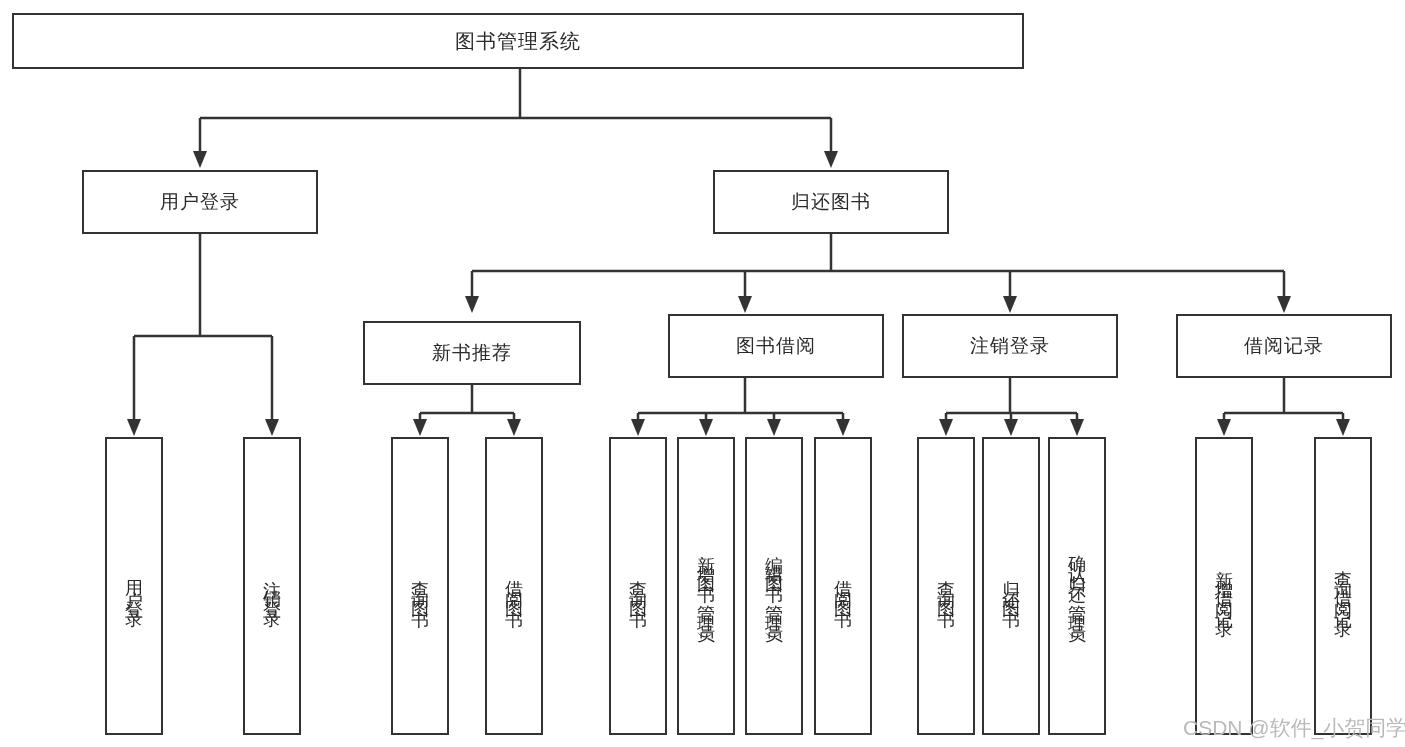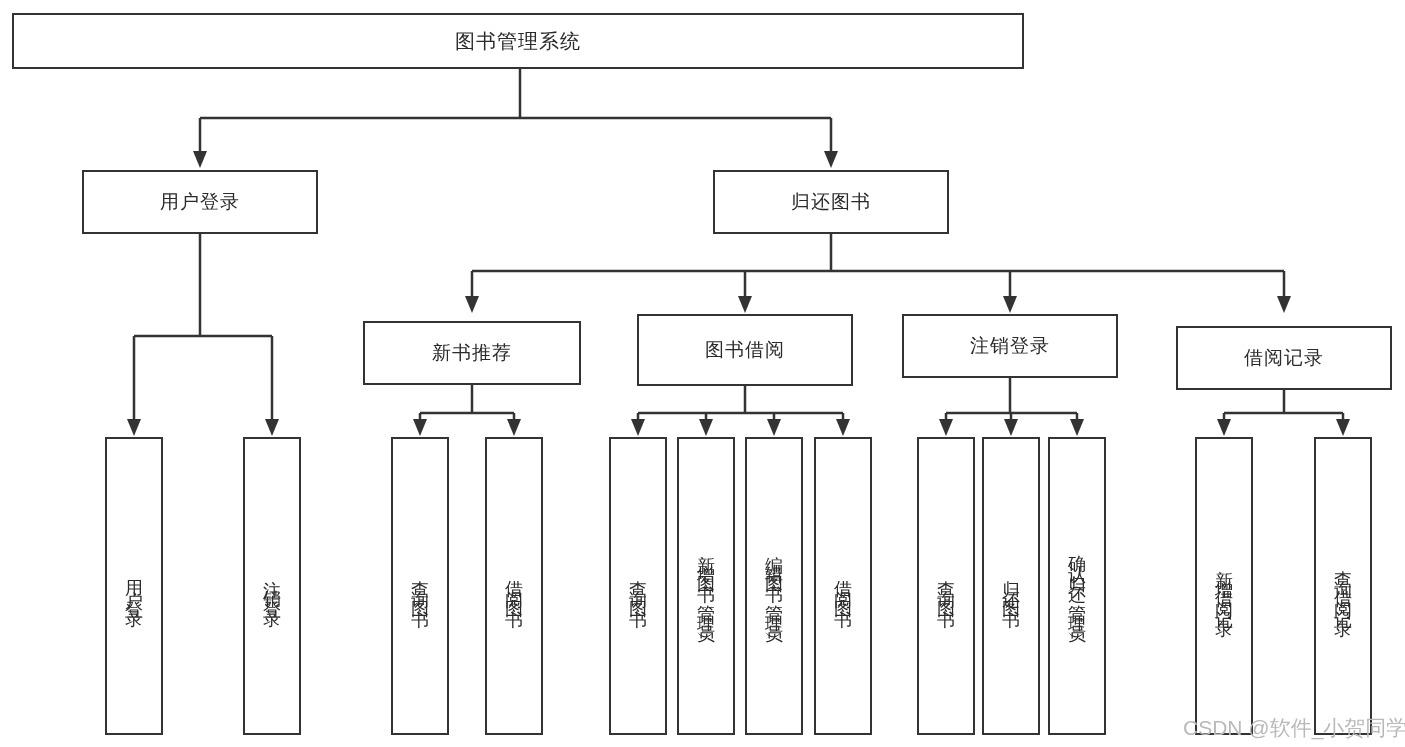--- a/index.html
+++ b/index.html
@@ -123,27 +123,27 @@
   <div class="hnode branch-node" style="left:82px; top:170px; width:236px; height:64px;">
     <span>用户登录</span>
   </div>
   <div class="hnode branch-node" style="left:713px; top:170px; width:236px; height:64px;">
     <span>归还图书</span>
   </div>
 
   <div class="hnode branch-node" style="left:363px; top:314px; width:218px; height:64px;margin-top:7px;">
     <span>新书推荐</span>
   </div>
-  <div class="hnode branch-node" style="left:637px; top:314px; width:216px; height:72px;">
+  <div class="hnode branch-node" style="left:668px; top:314px; width:216px; height:64px;">
     <span>图书借阅</span>
   </div>
   <div class="hnode branch-node" style="left:902px; top:314px; width:216px; height:64px;">
     <span>注销登录</span>
   </div>
-  <div class="hnode branch-node" style="left:1176px; top:314px; width:216px; height:64px;margin-top:12px;">
+  <div class="hnode branch-node" style="left:1176px; top:314px; width:216px; height:64px;">
     <span>借阅记录</span>
   </div>
 
   <div class="vnode" style="left:105px;">
     <span class="vtext">用户登录</span>
   </div>
   <div class="vnode" style="left:243px;">
     <span class="vtext">注销登录</span>
   </div>
 

